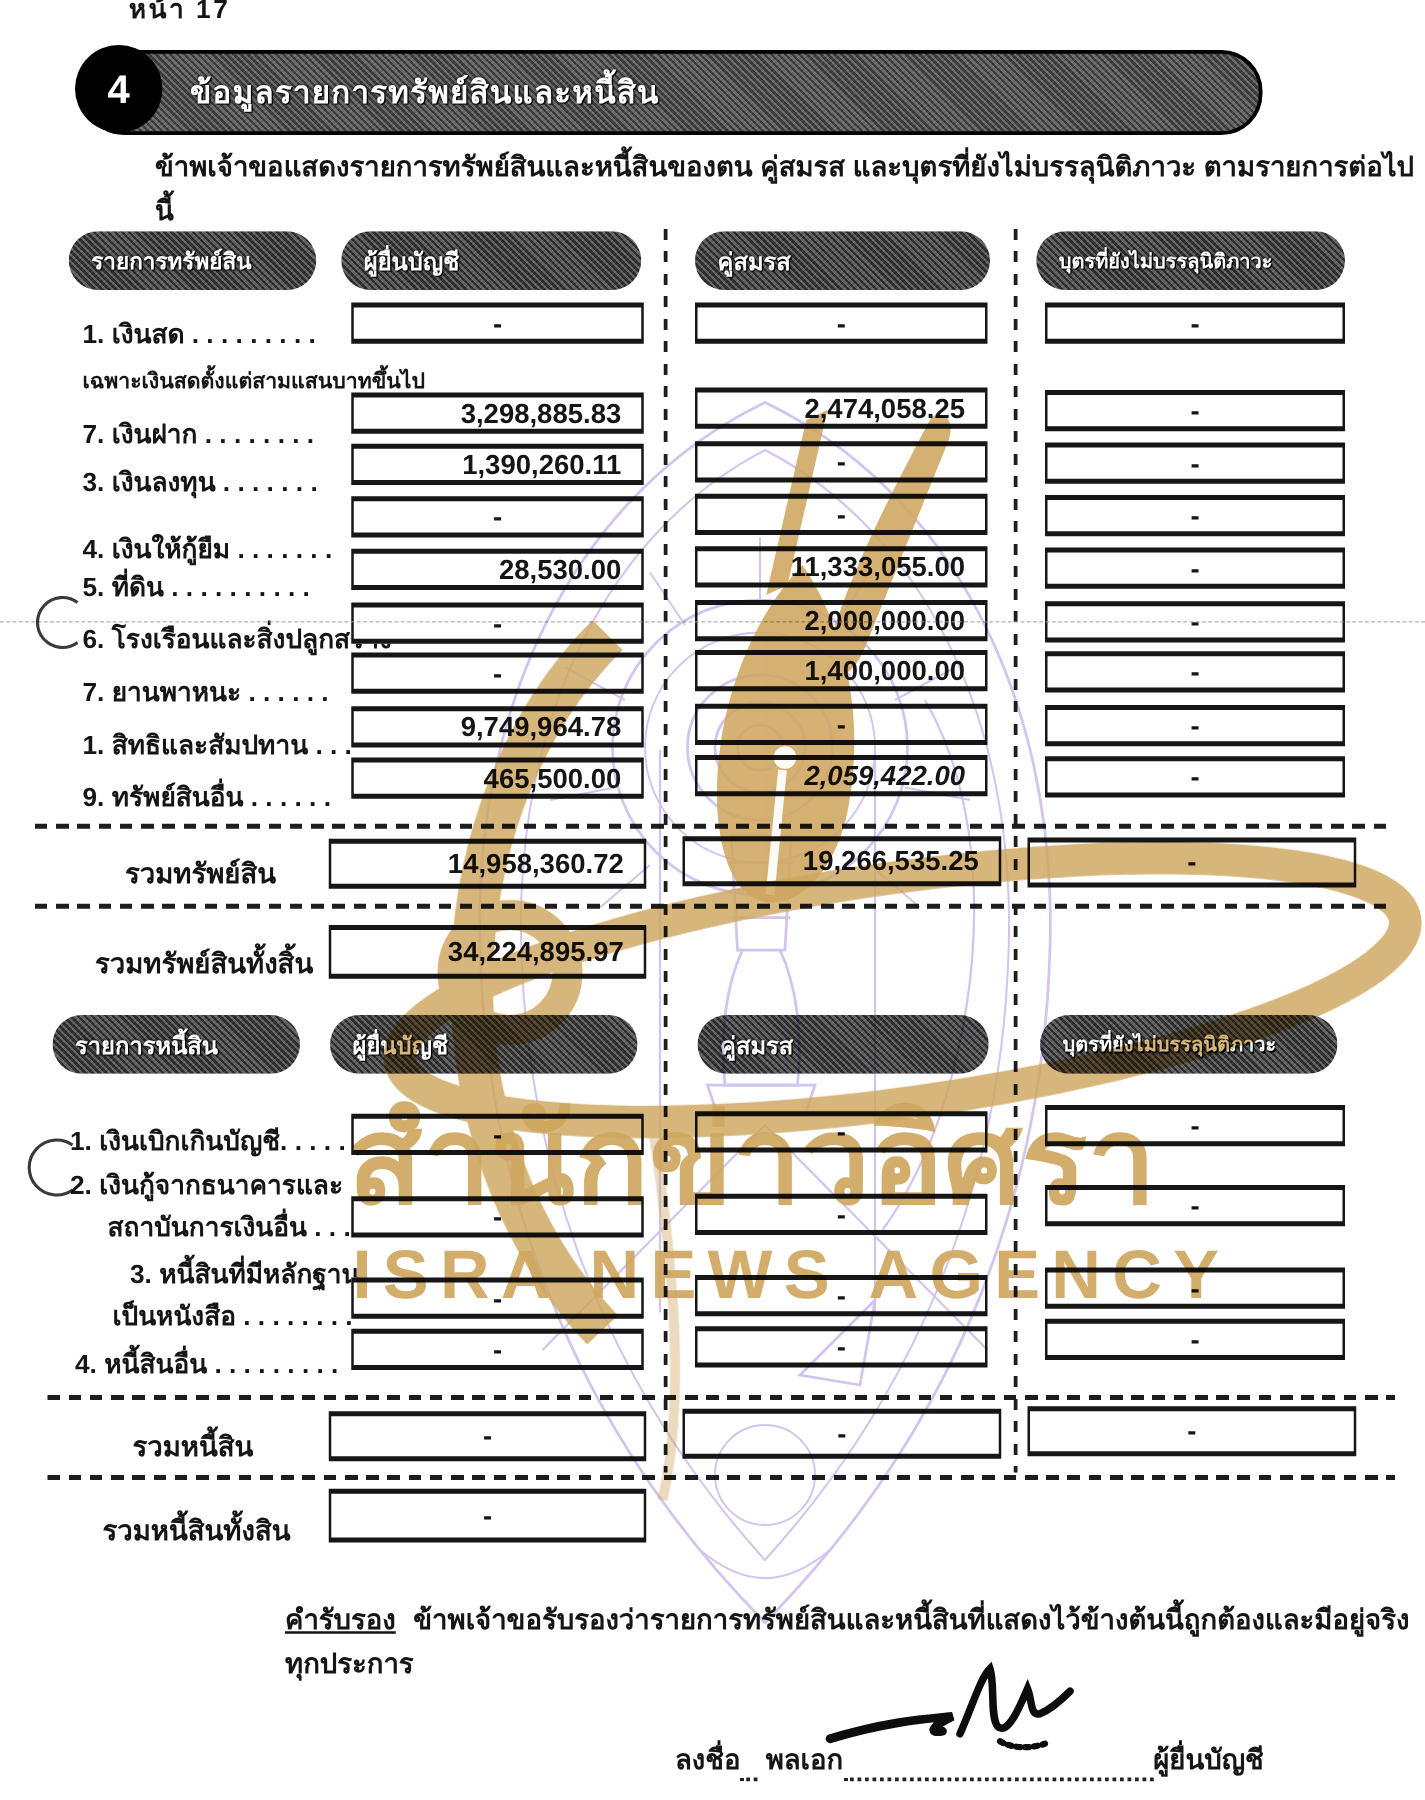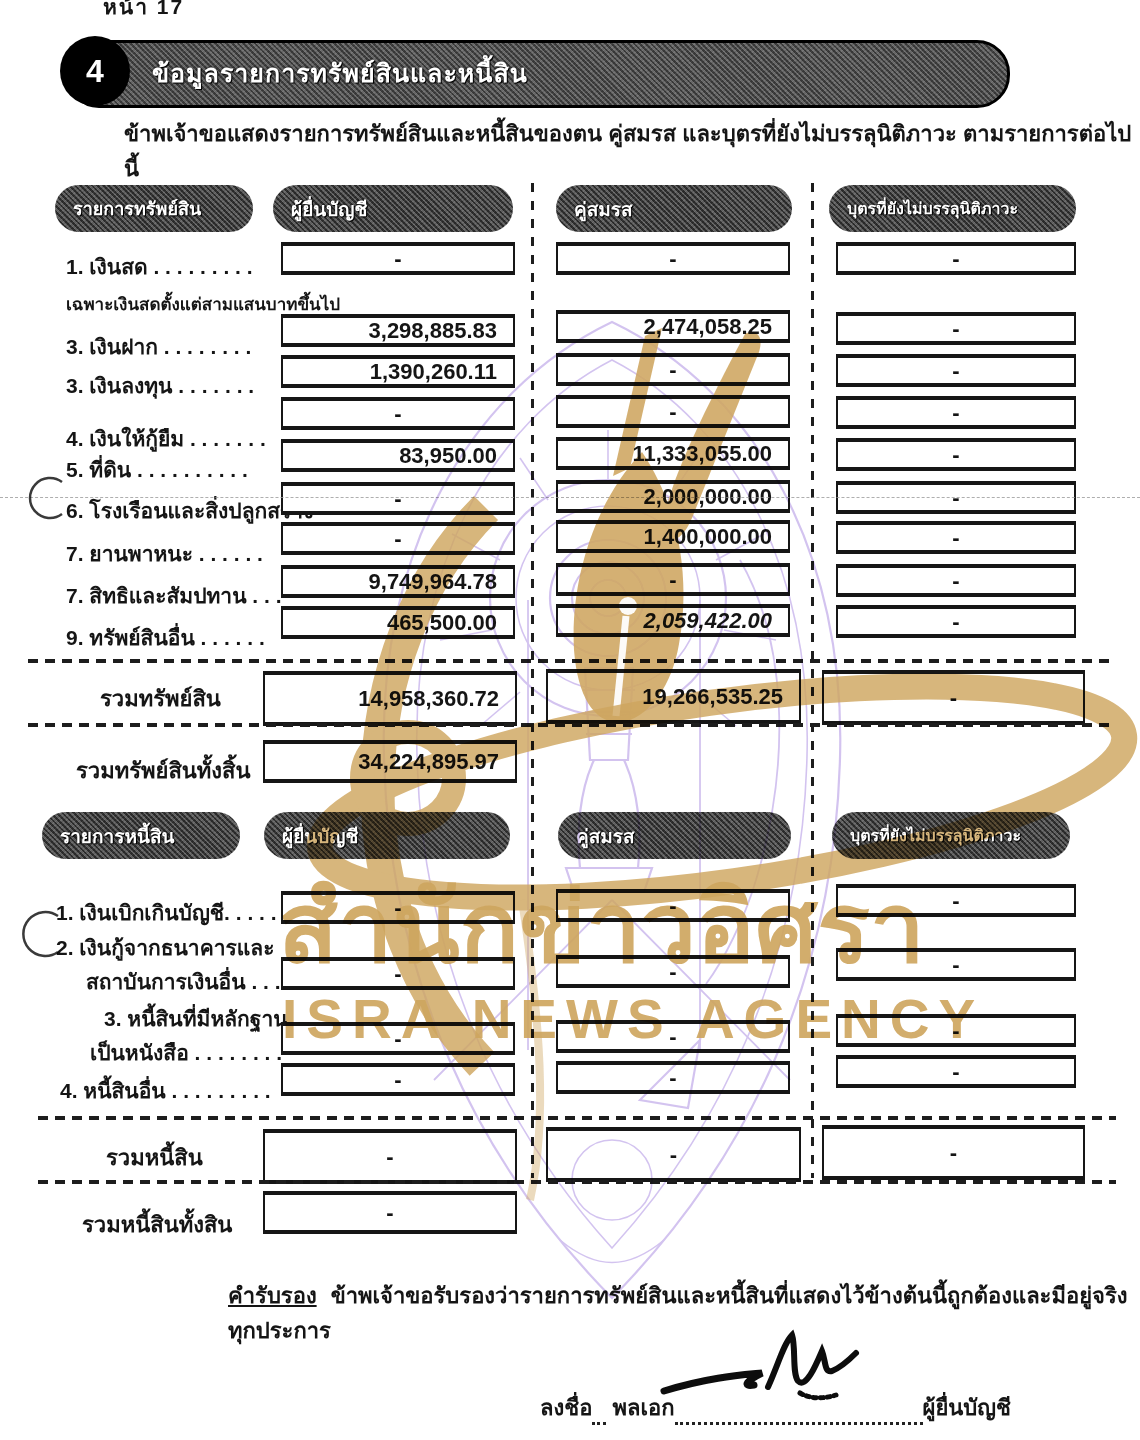--- a/index.html
+++ b/index.html
@@ -27,21 +27,21 @@
   
   .rlabel{position:absolute;left:66px;font-size:21px;font-weight:600;white-space:nowrap;}
   .vb{position:absolute;height:33px;background:#fff;border:2px solid #161616;
       border-top-width:4px;border-bottom-width:4px;
       display:flex;align-items:center;justify-content:flex-end;
       font-size:22px;font-weight:600;padding-right:16px;box-sizing:border-box;}
   .vb.dash{justify-content:center;padding-right:0;font-weight:700;}
   .c1{left:281px;width:234px;}
   .c2{left:556px;width:234px;}
   .c3{left:836px;width:240px;}
-  .tot{height:55px;}
+  .tot{height:40px;}
   .tc1{left:263px;width:254px;}
   .tc2{left:546px;width:255px;}
   .tc3{left:822px;width:263px;}
   .note{position:absolute;left:66px;font-size:17px;font-weight:700;}
   
   .hdash{position:absolute;height:4px;
       background:repeating-linear-gradient(90deg,#1d1d1d 0 10px,transparent 10px 17px);}
   .vdash{position:absolute;width:3px;
       background:repeating-linear-gradient(180deg,#1d1d1d 0 9px,transparent 9px 18px);}
   .scanline{position:absolute;left:0;width:1140px;height:0;border-top:1px dashed #9a9a9a;opacity:.8;}
@@ -71,51 +71,51 @@
 
 <div class="vdash" style="left:531px;top:183px;height:995px;"></div>
 <div class="vdash" style="left:811px;top:183px;height:995px;"></div>
 
 <div class="rlabel" style="top:250px;">1. เงินสด  . . . . . . . . .</div>
 <div class="vb c1 dash" style="top:242px;">-</div>
 <div class="vb c2 dash" style="top:242px;">-</div>
 <div class="vb c3 dash" style="top:242px;">-</div>
 <div class="note" style="top:290px;">เฉพาะเงินสดตั้งแต่สามแสนบาทขึ้นไป</div>
 
-<div class="rlabel" style="top:330px;">3. เงินฝาก  . . . . . . . .</div>
+<div class="rlabel" style="top:330px;">7. เงินฝาก  . . . . . . . .</div>
 <div class="vb c1" style="top:314px;">3,298,885.83</div>
 <div class="vb c2" style="top:310px;">2,474,058.25</div>
 <div class="vb c3 dash" style="top:312px;">-</div>
 
 <div class="rlabel" style="top:369px;">3.  เงินลงทุน  . . . . . . .</div>
 <div class="vb c1" style="top:355px;">1,390,260.11</div>
 <div class="vb c2 dash" style="top:353px;">-</div>
 <div class="vb c3 dash" style="top:354px;">-</div>
 
 <div class="rlabel" style="top:422px;">4.  เงินให้กู้ยืม . . . . . . .</div>
 <div class="vb c1 dash" style="top:397px;">-</div>
 <div class="vb c2 dash" style="top:395px;">-</div>
 <div class="vb c3 dash" style="top:396px;">-</div>
 
 <div class="rlabel" style="top:453px;">5.  ที่ดิน  . . . . . . . .  . .</div>
-<div class="vb c1" style="top:439px;">83,950.00</div>
+<div class="vb c1" style="top:439px;">28,530.00</div>
 <div class="vb c2" style="top:437px;">11,333,055.00</div>
 <div class="vb c3 dash" style="top:438px;">-</div>
 
 <div class="rlabel" style="top:494px;">6.  โรงเรือนและสิ่งปลูกสร้าง</div>
 <div class="vb c1 dash" style="top:482px;">-</div>
 <div class="vb c2" style="top:480px;">2,000,000.00</div>
 <div class="vb c3 dash" style="top:481px;">-</div>
 
 <div class="rlabel" style="top:537px;">7.  ยานพาหนะ  . . . . . .</div>
 <div class="vb c1 dash" style="top:522px;">-</div>
 <div class="vb c2" style="top:520px;">1,400,000.00</div>
 <div class="vb c3 dash" style="top:521px;">-</div>
 
-<div class="rlabel" style="top:579px;">7.  สิทธิและสัมปทาน  . . .</div>
+<div class="rlabel" style="top:579px;">1.  สิทธิและสัมปทาน  . . .</div>
 <div class="vb c1" style="top:565px;">9,749,964.78</div>
 <div class="vb c2 dash" style="top:563px;">-</div>
 <div class="vb c3 dash" style="top:564px;">-</div>
 
 <div class="rlabel" style="top:621px;">9.  ทรัพย์สินอื่น  . . . . . .</div>
 <div class="vb c1" style="top:606px;">465,500.00</div>
 <div class="vb c2" style="top:604px;font-style:italic;">2,059,422.00</div>
 <div class="vb c3 dash" style="top:605px;">-</div>
 
 <div class="hdash" style="left:28px;top:659px;width:1088px;"></div>

